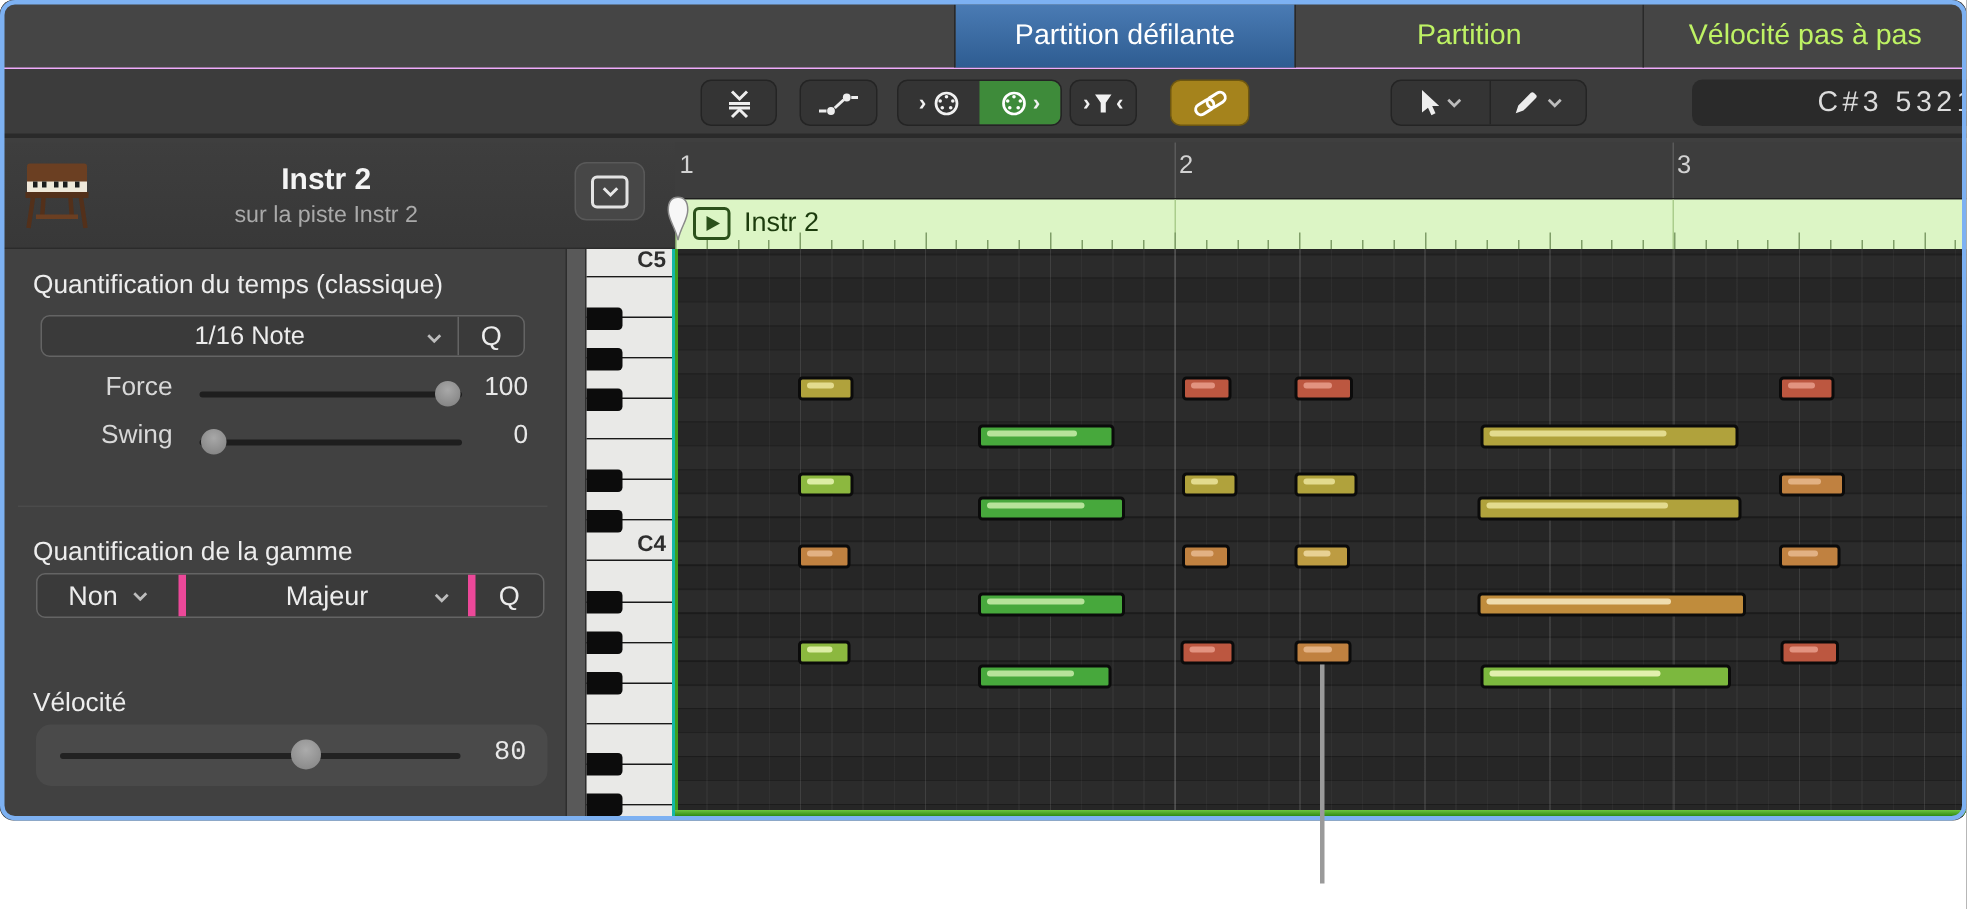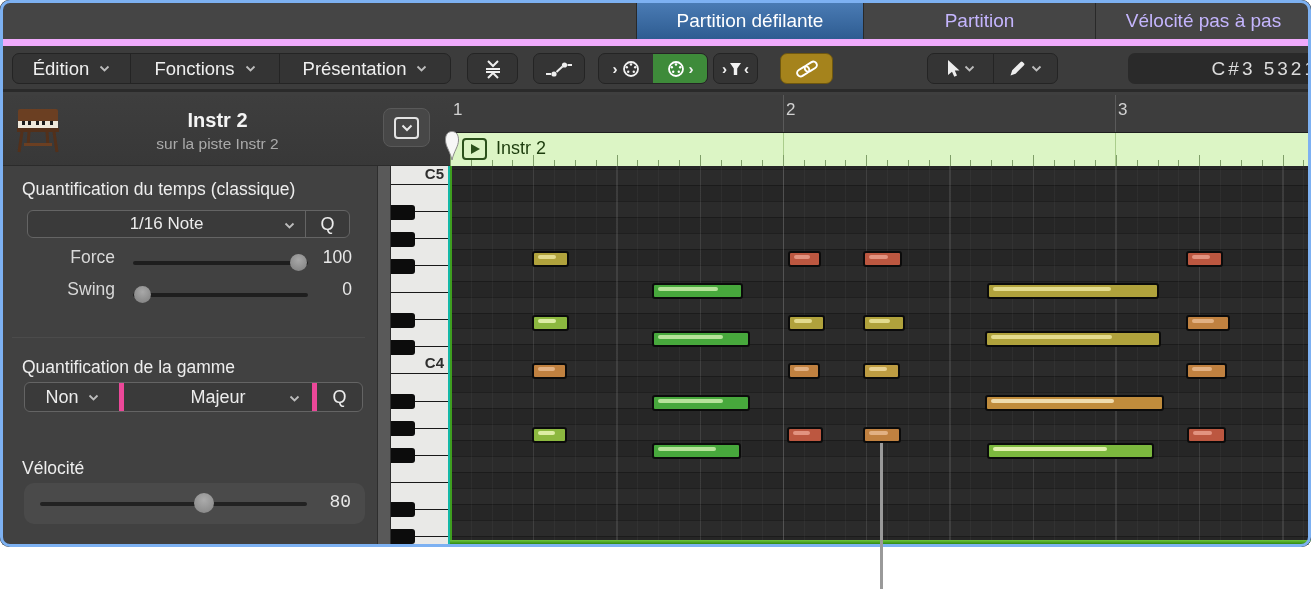--- a/index.html
+++ b/index.html
@@ -4,23 +4,23 @@
 <style>
   * { box-sizing: border-box; margin: 0; padding: 0; }
   body { background:#fff; font-family:"Liberation Sans", sans-serif; }
   #stage { position:relative; width:1311px; height:606px; background:#fff; overflow:hidden; }
 
   
   .window { position:absolute; left:0; top:0; width:1311px; height:547px; background:#3f3f3f; border-radius:9px; overflow:hidden; }
   .winborder { position:absolute; left:0; top:0; width:1311px; height:547px; border:3px solid #7db1f2; border-radius:10px; pointer-events:none; z-index:150; }
 
   
-  .tabbar { position:absolute; left:0; top:0; right:0; height:46px; background:#454545; border-bottom:7px solid #f0abfc; }
+  .tabbar { position:absolute; left:0; top:0; right:0; height:46px; background:#454545; border-bottom:1px solid #f0abfc; }
   .tabs { position:absolute; left:636px; top:3px; right:0; bottom:0; display:flex; }
-  .tab { display:flex; align-items:center; justify-content:center; font-size:19px; color:#c4b5fd; border-left:1px solid #292929; cursor:default; }
+  .tab { display:flex; align-items:center; justify-content:center; font-size:19px; color:#bef264; border-left:1px solid #292929; cursor:default; }
   .tab.t1 { width:227px; } .tab.t2 { width:232px; } .tab.t3 { flex:1; }
   .tab.selected { background:linear-gradient(#4a7bb4,#2e5c91); color:#fff; }
 
   
   .toolbar { position:absolute; left:0; top:46px; right:0; height:46px; background:#3c3c3c; border-bottom:3px solid #2a2a2a; }
   .menu-group { position:absolute; left:12px; top:7px; height:31px; display:flex; background:#343434; border:1px solid #242424; border-radius:7px; overflow:hidden; }
   .menubtn { display:flex; align-items:center; justify-content:center; gap:10px; font-size:18.5px; color:#efefef; background:transparent; border:none; border-left:1px solid #242424; font-family:inherit; }
   .menubtn:first-child { border-left:none; }
   .menubtn.w1{width:117px}.menubtn.w2{width:149px}.menubtn.w3{width:171px}
   .tbtn { position:absolute; top:7px; height:31px; background:#343434; border:1px solid #242424; border-radius:7px; display:flex; align-items:center; justify-content:center; color:#eee; font-family:inherit; }
@@ -116,40 +116,20 @@
         <div class="tab t2">
             <span>Partition</span>
           </div>
         <div class="tab t3">
             <span>Vélocité pas à pas</span>
           </div>
       </div>
     </div>
 
     <div class="toolbar">
-      <div class="menu-group">
-        <button class="menubtn w1">
-            <span>Édition</span>
-            <svg width="11" height="7">
-              <path d="M1.5 1.5 L5.5 5.5 L9.5 1.5" stroke="#bdbdbd" stroke-width="1.8" fill="none"></path>
-            </svg>
-          </button>
-        <button class="menubtn w2">
-            <span>Fonctions</span>
-            <svg width="11" height="7">
-              <path d="M1.5 1.5 L5.5 5.5 L9.5 1.5" stroke="#bdbdbd" stroke-width="1.8" fill="none"></path>
-            </svg>
-          </button>
-        <button class="menubtn w3">
-            <span>Présentation</span>
-            <svg width="11" height="7">
-              <path d="M1.5 1.5 L5.5 5.5 L9.5 1.5" stroke="#bdbdbd" stroke-width="1.8" fill="none"></path>
-            </svg>
-          </button>
-      </div>
 
       <button class="tbtn" style="left:467px;width:51px;">
         <svg width="24" height="20">
             <path d="M7 2 L12 7 L17 2" stroke="#eee" stroke-width="2" fill="none"></path>
             <path d="M5 10 H19 M5 13 H19" stroke="#eee" stroke-width="2"></path>
             <path d="M7 19 L12 14 L17 19" stroke="#eee" stroke-width="2" fill="none"></path>
           </svg>
       </button>
 
       <button class="tbtn" style="left:533px;width:52px;">

